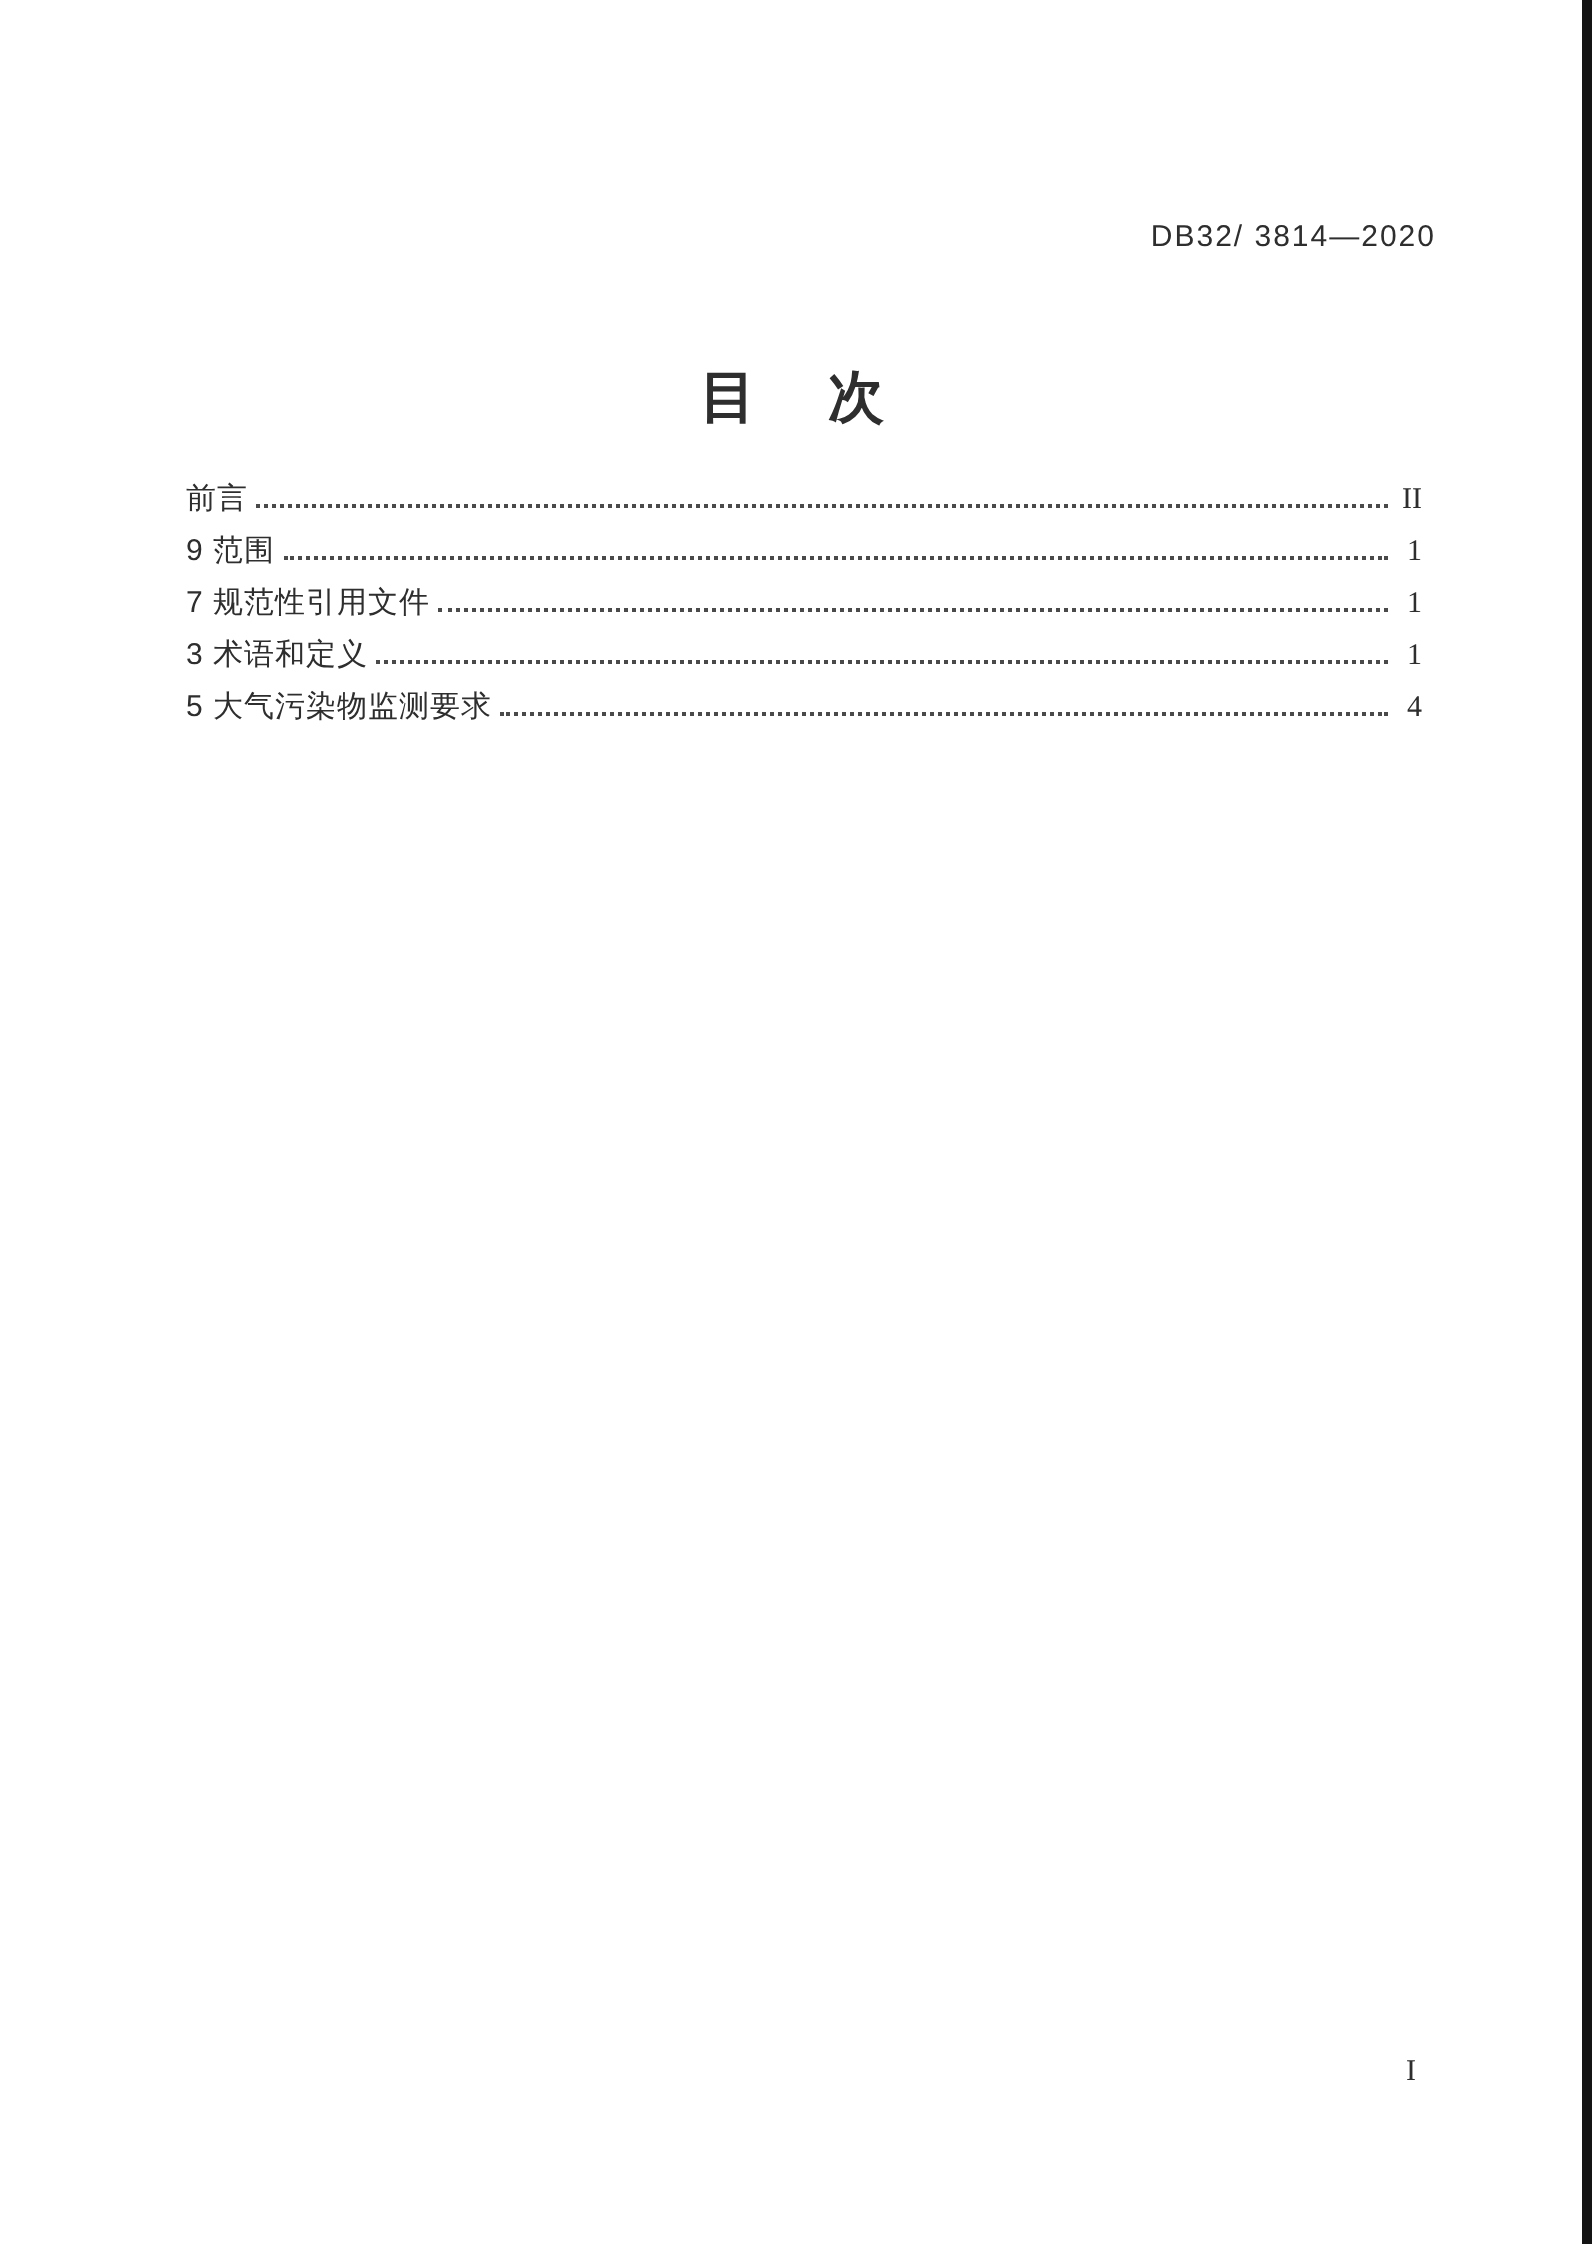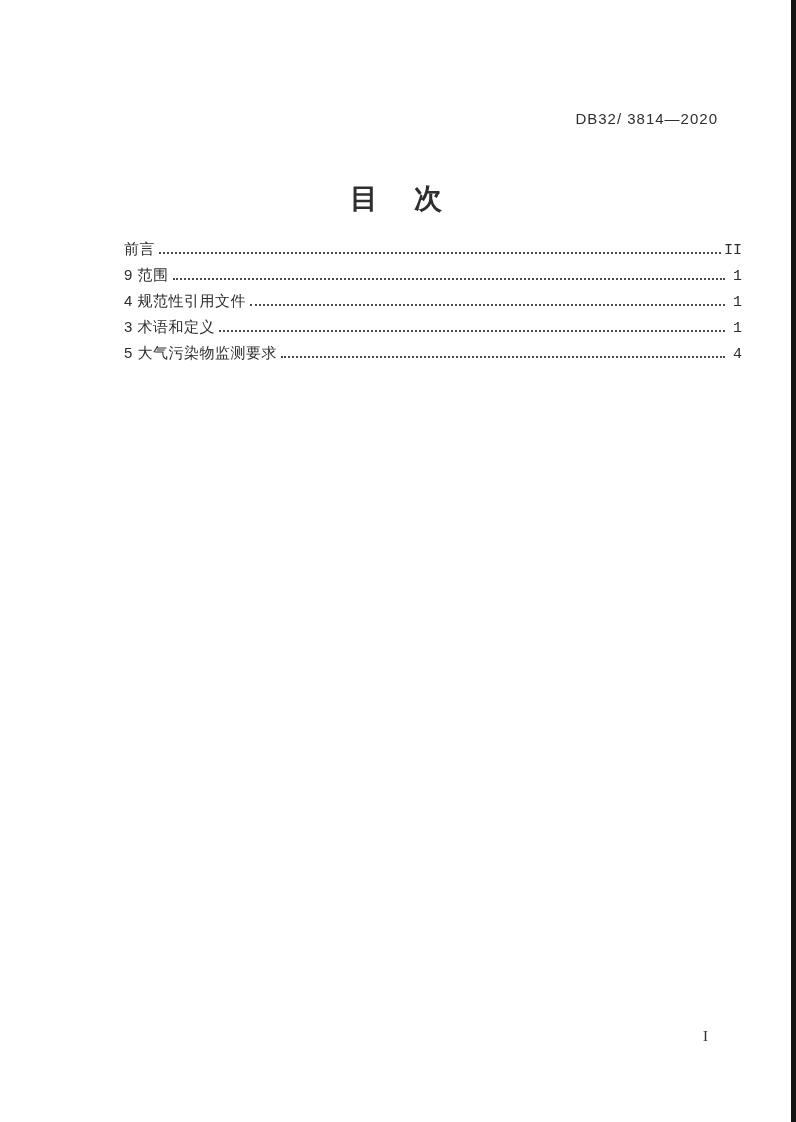--- a/index.html
+++ b/index.html
@@ -40,41 +40,40 @@
     font-size: 28px;
     font-weight: bold;
     letter-spacing: 4px;
     white-space: pre;
   }
   .toc {
     position: absolute;
     left: 93px;
     top: 235px;
     width: 618px;
-    margin-left: 31px;
   }
   .toc-row {
     display: flex;
     align-items: flex-end;
     height: 26px;
   }
   .toc-label {
     font-size: 15px;
     white-space: nowrap;
     padding-bottom: 2px;
     letter-spacing: 0.5px;
   }
   .toc-leader {
     flex: 1;
     border-bottom: 2px dotted #4a4a4a;
     margin: 0 3px 7px 4px;
     min-width: 20px;
   }
   .toc-page {
-    font-family: Liberation Mono, monospace;
+    font-family: Liberation Serif, serif;
     font-size: 15px;
     padding-bottom: 2px;
     min-width: 14px;
     text-align: right;
     white-space: nowrap;
   }
   .footer-page {
     position: absolute;
     top: 1028px;
     right: 88px;
@@ -99,21 +98,21 @@
     <span class="toc-page">II</span>
   </div>
 
   <div class="toc-row">
     <span class="toc-label">9 范围</span>
     <span class="toc-leader"></span>
     <span class="toc-page">1</span>
   </div>
 
   <div class="toc-row">
-    <span class="toc-label">4 规范性引用文件</span>
+    <span class="toc-label">7 规范性引用文件</span>
     <span class="toc-leader"></span>
     <span class="toc-page">1</span>
   </div>
 
   <div class="toc-row">
     <span class="toc-label">3 术语和定义</span>
     <span class="toc-leader"></span>
     <span class="toc-page">1</span>
   </div>
 

